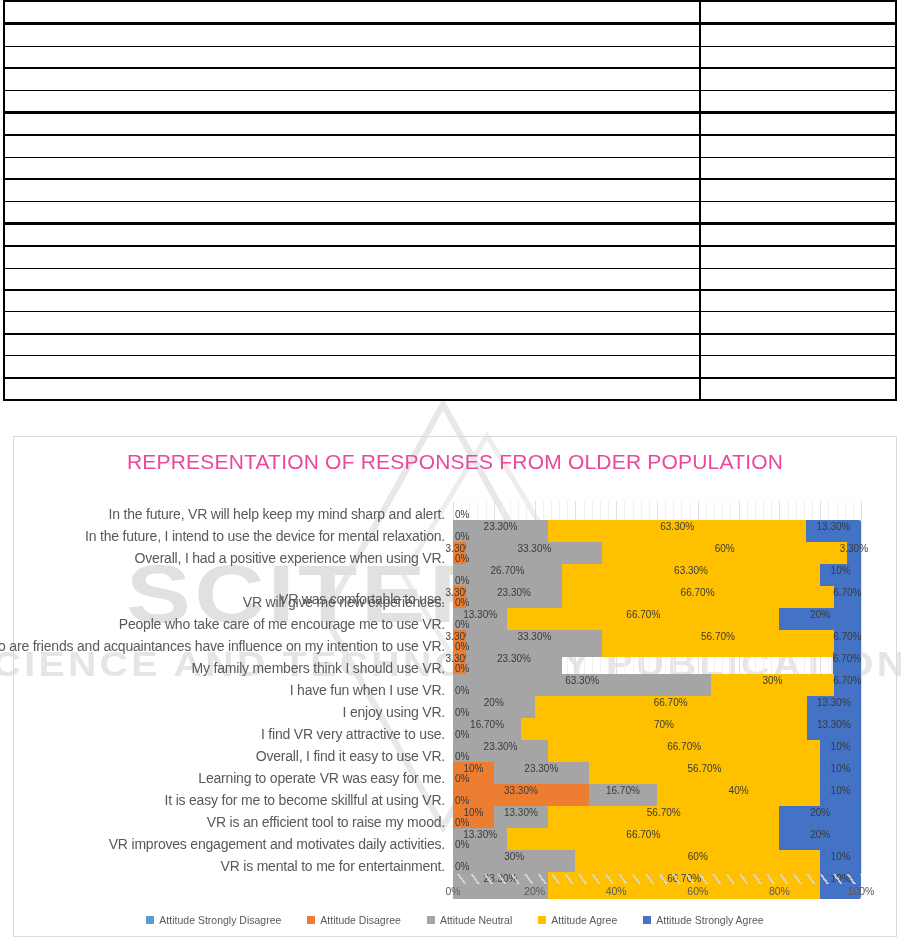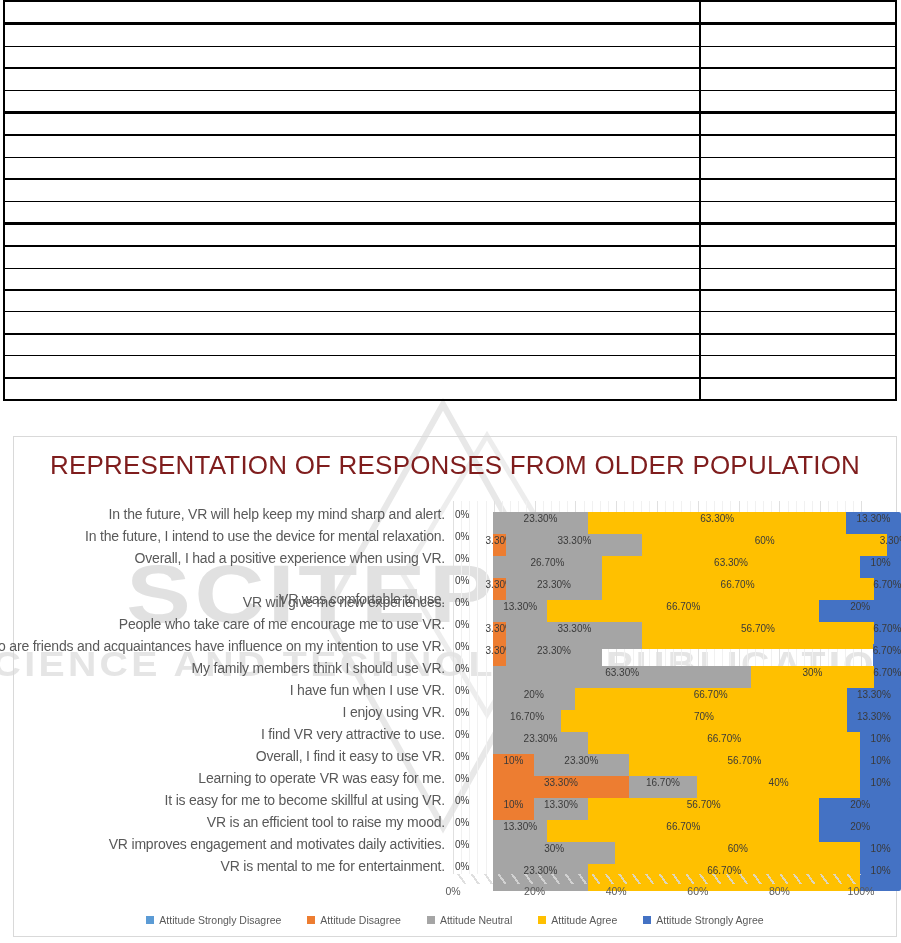--- a/index.html
+++ b/index.html
@@ -24,27 +24,27 @@
   
   .rtable{position:absolute;left:3px;top:0;width:894px;height:401px;z-index:2;
     border:2px solid #000;box-sizing:border-box;display:flex;flex-direction:column;background:transparent;}
   .rtable .trow{flex:1 1 auto;}
   .table-divider{position:absolute;left:694px;top:0;bottom:0;width:2px;background:#000;}
 
   
   .chart{position:absolute;left:13px;top:436px;width:884px;height:501px;z-index:2;
     border:1px solid #d9d9d9;box-sizing:border-box;background:transparent;}
   .chart-title{position:absolute;left:0;top:13px;width:100%;text-align:center;
-    font-size:26px;letter-spacing:.2px;color:#7f1d1d;white-space:nowrap;}
+    font-size:21px;letter-spacing:.2px;color:#ec4899;white-space:nowrap;}
   .plot{position:absolute;left:439px;top:64px;width:408px;height:373px;}
   .gline{position:absolute;top:0;bottom:0;width:1px;}
   .gline.minor{background:#f1f1f1;}
   .gline.major{background:#e0e0e0;}
   .bar-row{position:absolute;left:0;width:100%;height:13px;}
-  .seg{position:absolute;top:4px;height:27px;margin-left:40px;}
+  .seg{position:absolute;top:12px;height:27px;}
   .seg-label{position:absolute;left:50%;top:0;transform:translateX(-50%);
     line-height:13px;font-size:10px;color:#3a3a3a;white-space:nowrap;}
   .zero-label{position:absolute;left:2px;top:0;line-height:13px;font-size:10px;color:#3a3a3a;white-space:nowrap;}
   .cat-label{position:absolute;right:451px;line-height:13px;font-size:14px;color:#595959;white-space:nowrap;letter-spacing:-0.2px;}
   .hatch{position:absolute;left:439px;top:437px;width:408px;height:10px;opacity:.85;
     background:repeating-linear-gradient(55deg,transparent 0 9px,#d9d9d9 9px 11px);}
   .xaxis{position:absolute;left:0;top:448px;width:100%;height:14px;}
   .xtick{position:absolute;transform:translateX(-50%);font-size:10.5px;color:#595959;white-space:nowrap;}
   .legend{position:absolute;left:0;top:477px;width:100%;display:flex;justify-content:center;gap:26px;}
   .legend-item{display:flex;align-items:center;gap:5px;}

